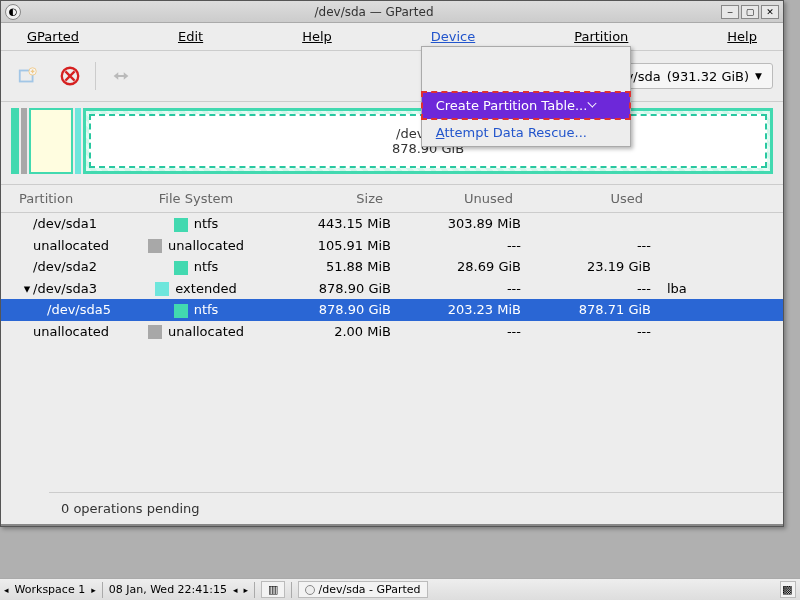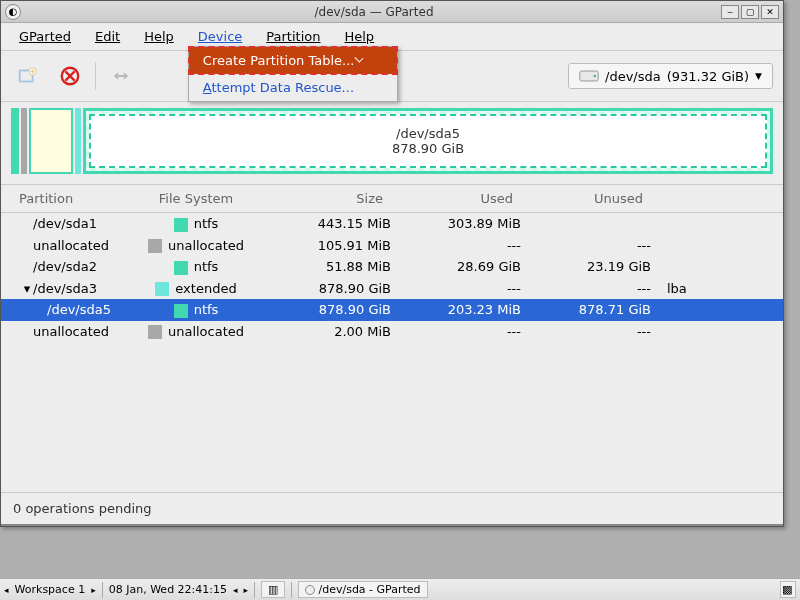--- a/index.html
+++ b/index.html
@@ -4,27 +4,27 @@
 <style>
   * { box-sizing: border-box; margin: 0; padding: 0; font-family: "DejaVu Sans", "Liberation Sans", sans-serif; }
   body { background: #b0b0b0; width: 800px; height: 600px; overflow: hidden; position: relative; }
   .desktop-shadow { position:absolute; left:520px; top:525px; width:250px; height:25px; border-top:1px solid rgba(0,0,0,0.4); transform:rotate(-8deg); transform-origin:left; }
   .window { position: absolute; left: 0; top: 0; width: 784px; background: #ededed; border: 1px solid #555; box-shadow: 2px 2px 4px rgba(0,0,0,0.3); }
   .titlebar { height: 22px; background: linear-gradient(#ddd,#ccc); display:flex; align-items:center; padding:0 4px; border-bottom:1px solid #aaa; }
   .title-icon { width:16px;height:16px;border-radius:50%;background:#f0f0f0;border:1px solid #888;display:flex;align-items:center;justify-content:center;font-size:10px;margin-right:6px; }
   .title-text { flex:1; text-align:center; font-size:12px; color:#333; }
   .title-buttons { display:flex; gap:2px; }
   .title-btn { width:18px;height:14px;border:1px solid #888;background:#e8e8e8;font-size:9px;display:flex;align-items:center;justify-content:center; }
-  .menubar { display:flex; padding:4px 8px; gap:4px; font-size:13px; border-bottom:1px solid #ccc; }
+  .menubar { display:flex; padding:4px 16px; gap:4px; font-size:13px; border-bottom:1px solid #ccc;justify-content:space-between; }
   .menu-item { padding:2px 10px; cursor:default; position:relative; }
   .menu-item.open { color:#2255cc; text-decoration:underline; }
   .menu-item .ul { text-decoration:underline; }
   .dropdown { position:absolute; top:100%; left:0; background:#ededed; border:1px solid #aaa; box-shadow:2px 2px 4px rgba(0,0,0,0.3); min-width:210px; z-index:10; }
   .dropdown-item { padding:6px 14px; font-size:13px; white-space:nowrap; }
-  .dropdown-item.hl { background:#c2410c; color:#fff; outline:2px dashed #e03030; outline-offset:-1px; position:relative; }
+  .dropdown-item.hl { background:#6d28d9; color:#fff; outline:2px dashed #e03030; outline-offset:-1px; position:relative;margin-top:45px; }
   .dropdown-item.hl::after{ content:""; position:absolute; right:32px; top:4px; width:10px;height:12px; border-left:2px solid #fff; border-bottom:2px solid #fff; transform:rotate(-45deg) scale(0.5);}
   .toolbar { display:flex; align-items:center; padding:8px 10px; gap:8px; border-bottom:1px solid #ccc; }
   .tool-btn { width:34px;height:34px;border:1px solid transparent;display:flex;align-items:center;justify-content:center;border-radius:2px; }
   .tool-btn.disabled { opacity:0.5; }
   .tool-new { position:relative; }
   .tool-new svg { width:22px;height:22px; }
   .device-selector { margin-left:auto; display:flex;align-items:center;gap:6px;border:1px solid #bbb;background:#f6f6f6;padding:4px 10px;border-radius:3px;font-size:13px; }
   .disk-map { display:flex; padding:6px 10px 10px 10px; gap:2px; }
   .map-seg { border:2px solid; }
   .map-main { flex:1; border:3px solid #42d9b0; background:repeating-linear-gradient(45deg,#e2fbf3 0 4px,#d1f6ea 4px 8px); position:relative;}
@@ -38,21 +38,21 @@
   .col-used{width:130px;text-align:right;}
   .col-unused{width:130px;text-align:right;}
   .col-flags{flex:1;text-align:left;padding-left:16px;}
   .trow{display:flex;align-items:center;padding:3px 0;}
   .trow.sel{background:#2a66d4;color:#fff;}
   .fs-swatch{display:inline-block;width:14px;height:14px;vertical-align:middle;margin-right:6px;}
   .sw-ntfs{background:#42d9b0;}
   .sw-unalloc{background:#a8a8a8;}
   .sw-ext{background:#6ee6dc;}
   .tree-ar{display:inline-block;width:12px;text-align:center;}
-  .statusbar{padding:8px 12px;font-size:13px;border-top:1px solid #ccc;color:#333;}
+  .statusbar{padding:8px 12px;font-size:13px;border-top:1px solid #ccc;color:#333;margin-left:48px;}
   .divider{height:2px;background:#888;}
   .taskbar{position:absolute;left:0;bottom:0;width:800px;height:22px;background:linear-gradient(#eee,#ddd);border-top:1px solid #aaa;display:flex;align-items:center;font-size:11px;gap:6px;padding:0 4px;}
   .tb-btn{border:1px solid #bbb;background:#f3f3f3;padding:1px 6px;display:flex;align-items:center;gap:3px;}
   .tb-sep{width:1px;height:16px;background:#aaa;}
   .arrow{font-size:9px;}
   .spacer{flex:1;}
 </style>
 </head>
 <body>
 
@@ -126,22 +126,22 @@
         <div>878.90 GiB</div>
       </div>
     </div>
   </div>
 
   <div class="table">
     <div class="thead">
       <div class="th col-part">Partition</div>
       <div class="th col-fs">File System</div>
       <div class="th col-size">Size</div>
+      <div class="th col-unused">Unused</div>
       <div class="th col-used">Used</div>
-      <div class="th col-unused">Unused</div>
     </div>
     <div id="tbody">
         <div class="trow">
           <div class="col-part" style="padding-left:20px"><span class="tree-ar"></span><span>/dev/sda1</span></div>
           <div class="col-fs"><span class="fs-swatch sw-ntfs"></span><span>ntfs</span></div>
           <div class="col-size">443.15 MiB</div>
           <div class="col-used">303.89 MiB</div>
           <div class="col-flags"></div>
         </div>
         <div class="trow">

